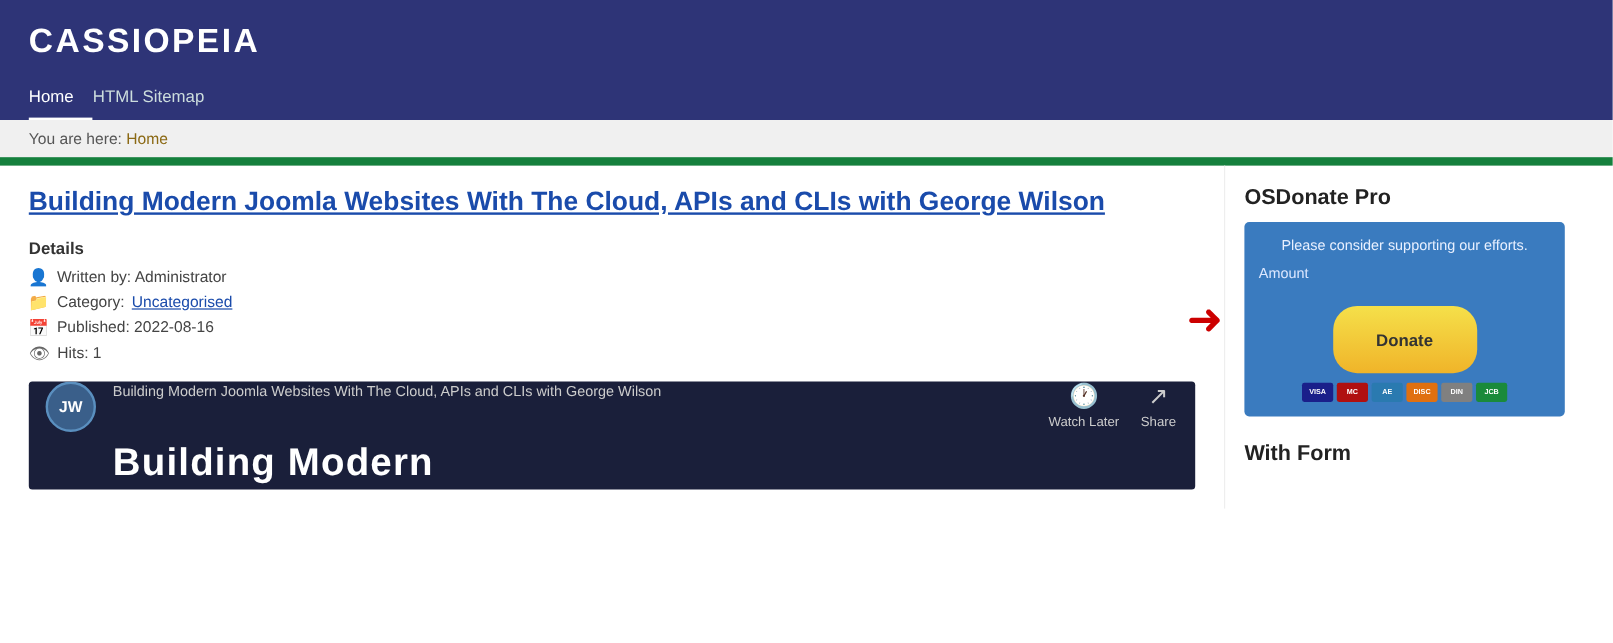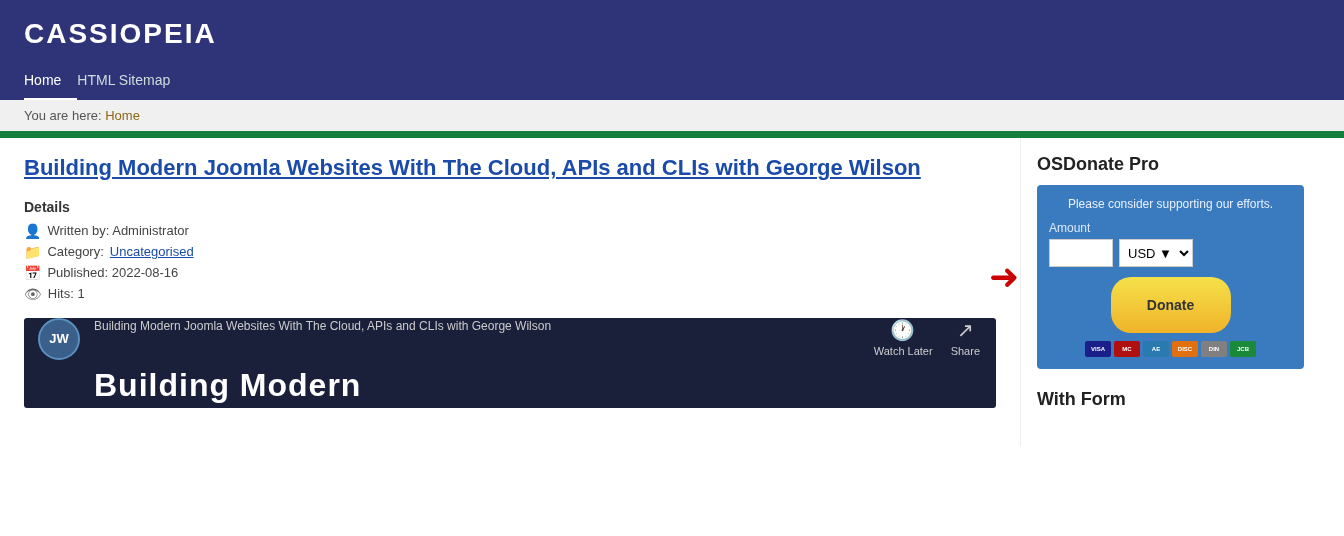--- a/index.html
+++ b/index.html
@@ -191,21 +191,21 @@
       position: relative;
     }
     .donate-box .support-text {
       font-size: 12px;
       text-align: center;
       margin-bottom: 10px;
       color: #e8f0ff;
     }
     .donate-box .amount-label {
       font-size: 12px;
-      margin-bottom: 4px;
+      margin-bottom: 20px;
       color: #dde8ff;
     }
     .amount-row {
       display: flex;
       gap: 6px;
       align-items: center;
       margin-bottom: 10px;
     }
     .amount-input {
       width: 64px;
@@ -352,28 +352,20 @@
 
     <div class="sidebar-module">
       <div class="sidebar-module-title">OSDonate Pro</div>
 
       <div class="donate-box" style="position:relative;">
 
         <div class="arrow-indicator" style="position:absolute;left:-48px;top:50%;transform:translateY(-50%);font-size:36px;color:#cc0000;">➜</div>
 
         <div class="support-text">Please consider supporting our efforts.</div>
         <div class="amount-label">Amount</div>
-        <div class="amount-row">
-          <input type="text" class="amount-input" value="" style="">
-          <select class="currency-select">
-            <option>USD ▼</option>
-            <option>EUR</option>
-            <option>GBP</option>
-          </select>
-        </div>
         <button class="donate-btn">Donate</button>
         <div class="payment-icons">
           <div class="payment-icon pi-visa">VISA</div>
           <div class="payment-icon pi-mc">MC</div>
           <div class="payment-icon pi-ae">AE</div>
           <div class="payment-icon pi-disc">DISC</div>
           <div class="payment-icon pi-dinc">DIN</div>
           <div class="payment-icon pi-jcb">JCB</div>
         </div>
       </div>

